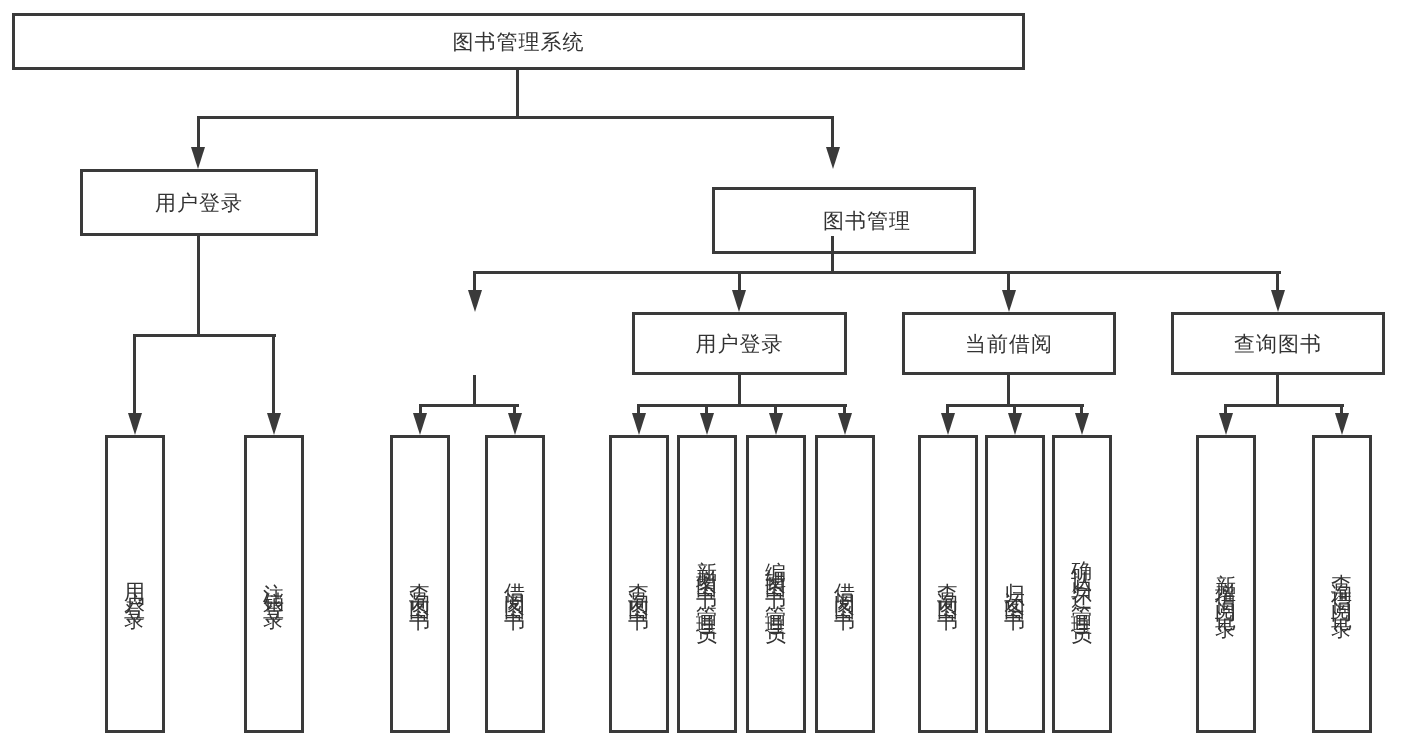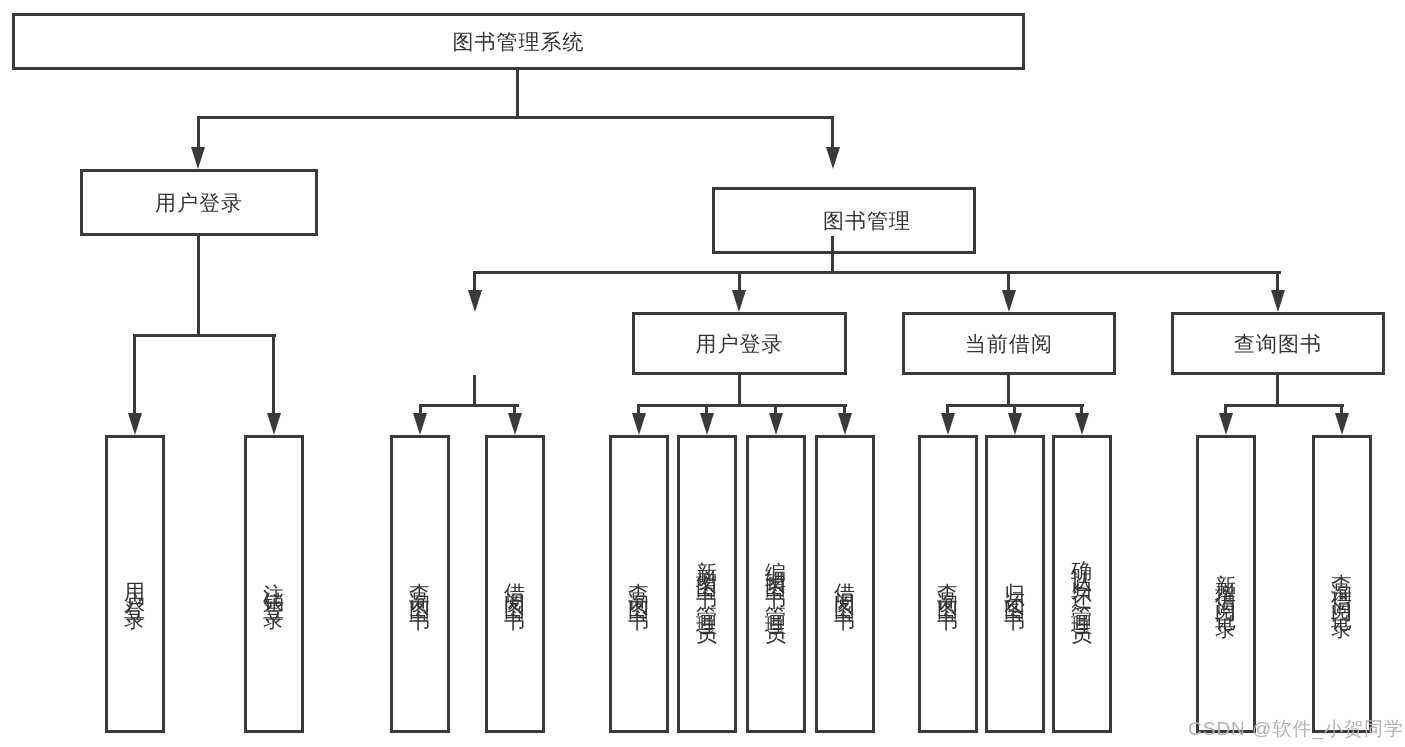--- a/index.html
+++ b/index.html
@@ -153,15 +153,14 @@
     <span class="vtext">确认归还（管理员）</span>
   </div>
 
   <div class="node leaf" style="left:1196px; top:435px; width:60px; height:298px;">
     <span class="vtext">新增借阅记录</span>
   </div>
   <div class="node leaf" style="left:1312px; top:435px; width:60px; height:298px;">
     <span class="vtext">查询借阅记录</span>
   </div>
 
-  <div class="watermark">CSDN @软件_小贺同学</div>
 
 </div>
 
 </body></html>

